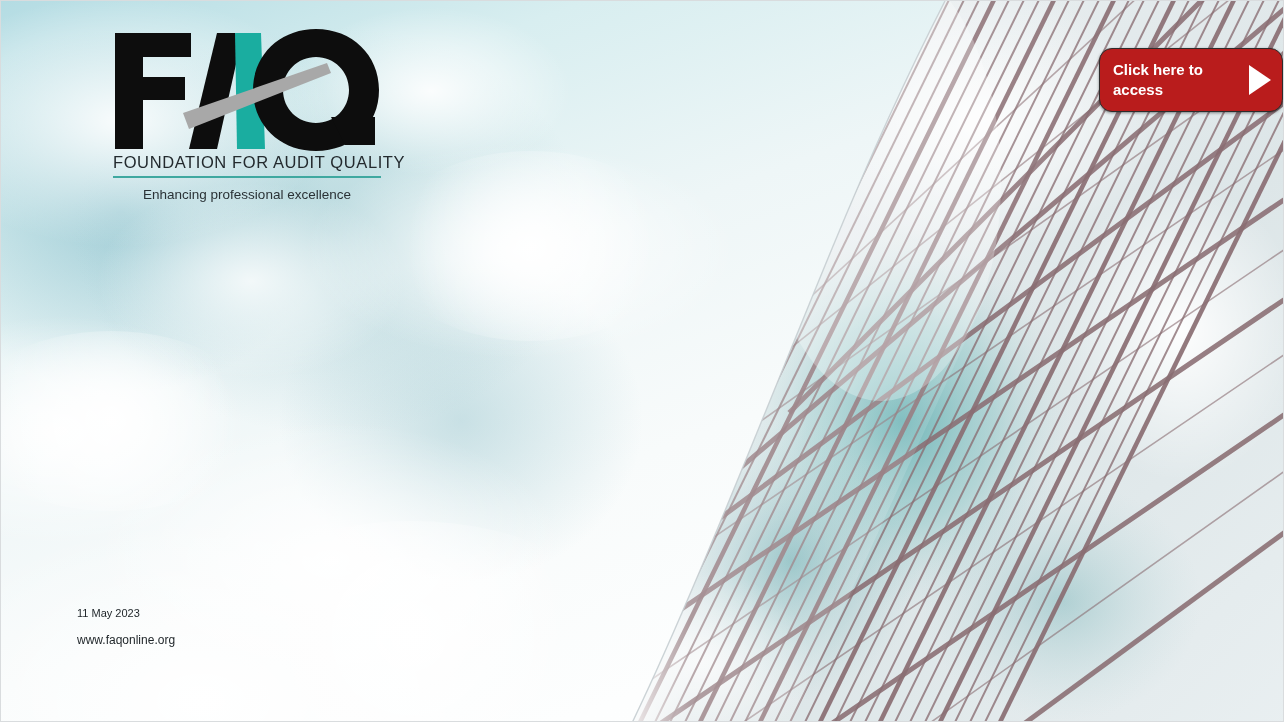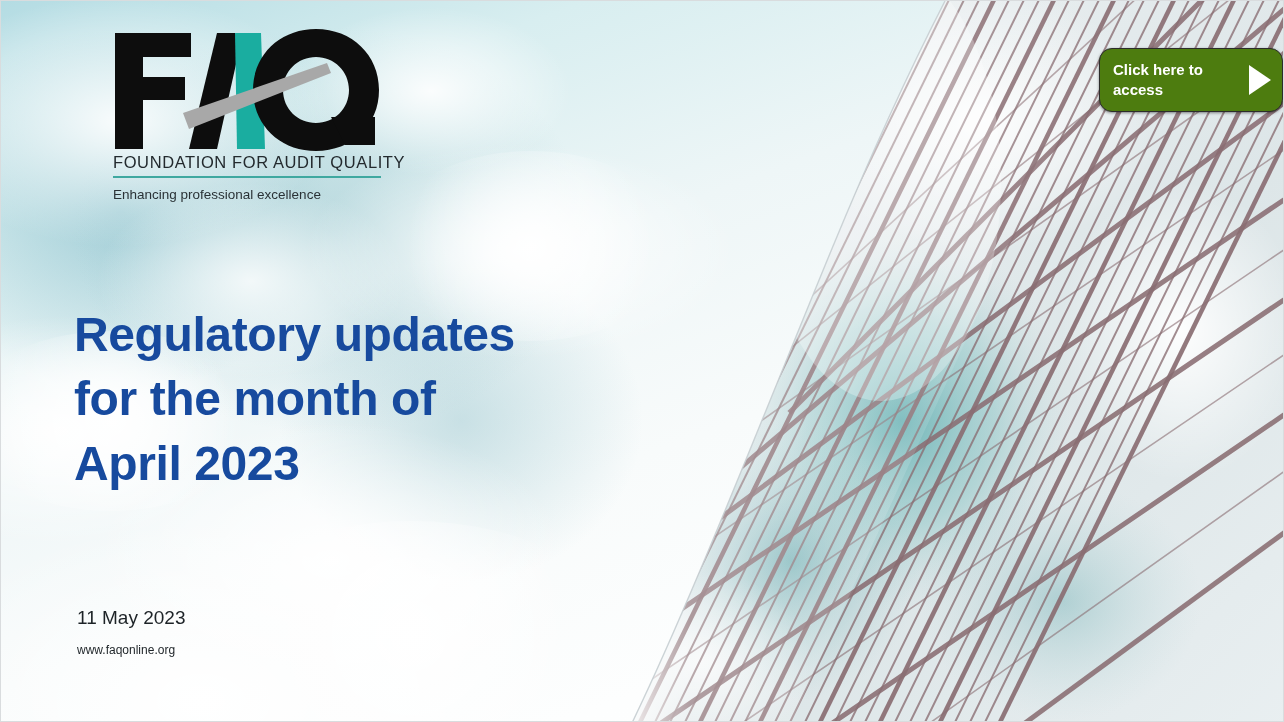--- a/index.html
+++ b/index.html
@@ -77,20 +77,21 @@
     font-family: "Liberation Sans", sans-serif;
   }
   .logo-rule {
     margin-top: 4px;
     height: 1.5px;
     width: 268px;
     background: #3fa8a0;
   }
   .logo-tagline {
     margin-top: 9px;
+    text-align: center;
     width: 268px;
     font-size: 13.5px;
     color: #2a3236;
     font-family: "Liberation Sans", sans-serif;
   }
 
   
   .title {
     position: absolute;
     left: 73px;
@@ -106,37 +107,37 @@
   }
 
   
   .footer {
     position: absolute;
     left: 76px;
     top: 606px;
     font-family: "Liberation Sans", sans-serif;
   }
   .footer-date {
-    font-size: 19px;
+    font-size: 11px;
     color: #1d2327;
     margin-bottom: 14px;
   }
   .footer-url {
     font-size: 12px;
     color: #1d2327;
   }
 
   
   .cta {
     position: absolute;
     left: 1098px;
     top: 47px;
     width: 182px;
     height: 62px;
-    background: #4d7c0f;
+    background: #b91c1c;
     border-radius: 13px;
     border: 1px solid #2c2c2c;
     box-shadow: 0 1px 3px rgba(0,0,0,0.45);
     display: flex;
     align-items: center;
     cursor: pointer;
     overflow: hidden;
     gap: 17px;
   }
   .cta-label {
@@ -301,23 +302,20 @@
 
       <path d="M 218 88 L 262 88 L 262 116 L 232 116 Z" fill="#0d0d0d"></path>
 
       <path d="M 70 84 L 214 34 L 218 44 L 76 100 Z" fill="#a8a8a8"></path>
     </svg>
     <div class="logo-name">FOUNDATION FOR AUDIT QUALITY</div>
     <div class="logo-rule"></div>
     <div class="logo-tagline">Enhancing professional excellence</div>
   </div>
 
-  <div class="title">Regulatory updates
-for the month of
-April 2023</div>
 
   <div class="footer">
     <div class="footer-date">11 May 2023</div>
     <div class="footer-url">www.faqonline.org</div>
   </div>
 
   <div class="cta">
     <span class="cta-label">Click here to access</span>
     <span class="cta-arrow">
       <svg width="26" height="34" viewBox="0 0 26 34" aria-hidden="true">

